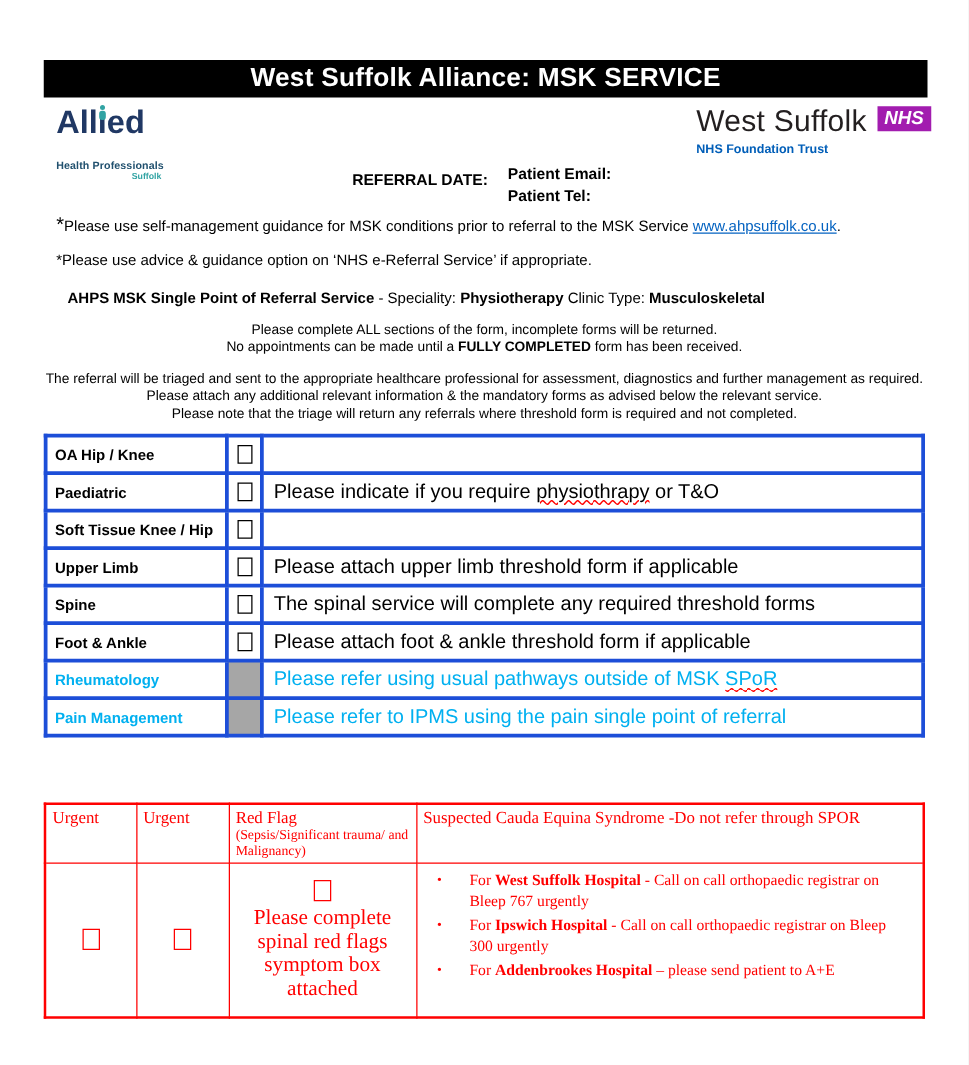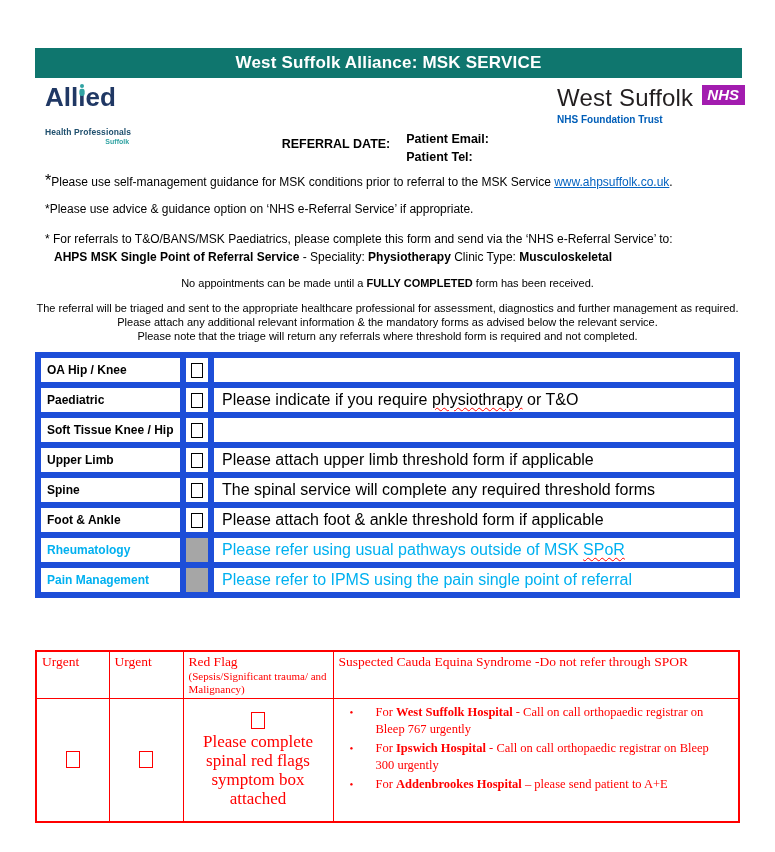--- a/index.html
+++ b/index.html
@@ -11,27 +11,27 @@
     background: #ffffff;
     overflow: hidden;
     font-family: "Liberation Sans", sans-serif;
     color: #000;
     margin: 0 auto;
   }
   
   .banner {
     margin: 48px 33px 0 35px;
     height: 30px;
-    background: #0f766e;
+    background: #000000;
     display: flex;
     align-items: center;
     justify-content: center;
     color: #fff;
     font-weight: bold;
-    font-size: 17px;
+    font-size: 21px;
     letter-spacing: 0.2px;
     text-align: right;
   }
   
   .logos-row {
     margin: 6px 30px 0 45px;
     height: 44px;
     display: flex;
     justify-content: space-between;
     align-items: flex-start;
@@ -103,21 +103,21 @@
   .center-note { text-align: center; font-size: 11px; line-height: 14px; margin: 0 35px; }
   .center-block { margin-top: 10px; }
   .triage-block { margin-top: 11px; font-size: 11.5px; }
   
   table { border-collapse: collapse; table-layout: fixed; }
   .services {
     margin: 9px 0 0 35px;
     width: 705px;
     border: 2px solid #000;
   }
-  .services td { border: 6px solid #1d4ed8; height: 30px; vertical-align: middle; }
+  .services td { border: 3px solid #1d4ed8; height: 30px; vertical-align: middle; }
   .svc-label { font-weight: bold; font-size: 12px; padding-left: 6px; }
   .svc-desc  { font-size: 16px; padding-left: 8px; }
   .checkbox {
     display: block;
     width: 12px;
     height: 15px;
     margin: 0 auto;
     border: 1.5px solid #000;
     background: #fff;
     cursor: pointer;
@@ -207,27 +207,27 @@
     </div>
   </div>
 
   <div class="note note1">
     <span class="big-star">*</span><span>Please use self-management guidance for MSK conditions prior to referral to the MSK Service </span><span class="link">www.ahpsuffolk.co.uk</span><span>.</span>
   </div>
 
   <div class="note note2">*Please use advice &amp; guidance option on ‘NHS e-Referral Service’ if appropriate.</div>
 
   <div class="note note3">
-    <div>* For referrals to T&amp;O/BANS/MSK Paediatrics, please complete this form and send via the ‘NHS e-Referral Service’ to:</div>
     <div class="note3-line2">
       <span class="b">AHPS MSK Single Point of Referral Service</span><span> - Speciality: </span><span class="b">Physiotherapy</span><span> Clinic Type: </span><span class="b">Musculoskeletal</span>
     </div>
   </div>
 
   <div class="center-block">
+    <div class="center-note">Please complete ALL sections of the form, incomplete forms will be returned.</div>
     <div class="center-note">
       <span>No appointments can be made until a </span><span class="b">FULLY COMPLETED</span><span> form has been received.</span>
     </div>
   </div>
 
   <div class="triage-block">
     <div class="center-note">The referral will be triaged and sent to the appropriate healthcare professional for assessment, diagnostics and further management as required.</div>
     <div class="center-note">Please attach any additional relevant information &amp; the mandatory forms as advised below the relevant service.</div>
     <div class="center-note">Please note that the triage will return any referrals where threshold form is required and not completed.</div>
   </div>

